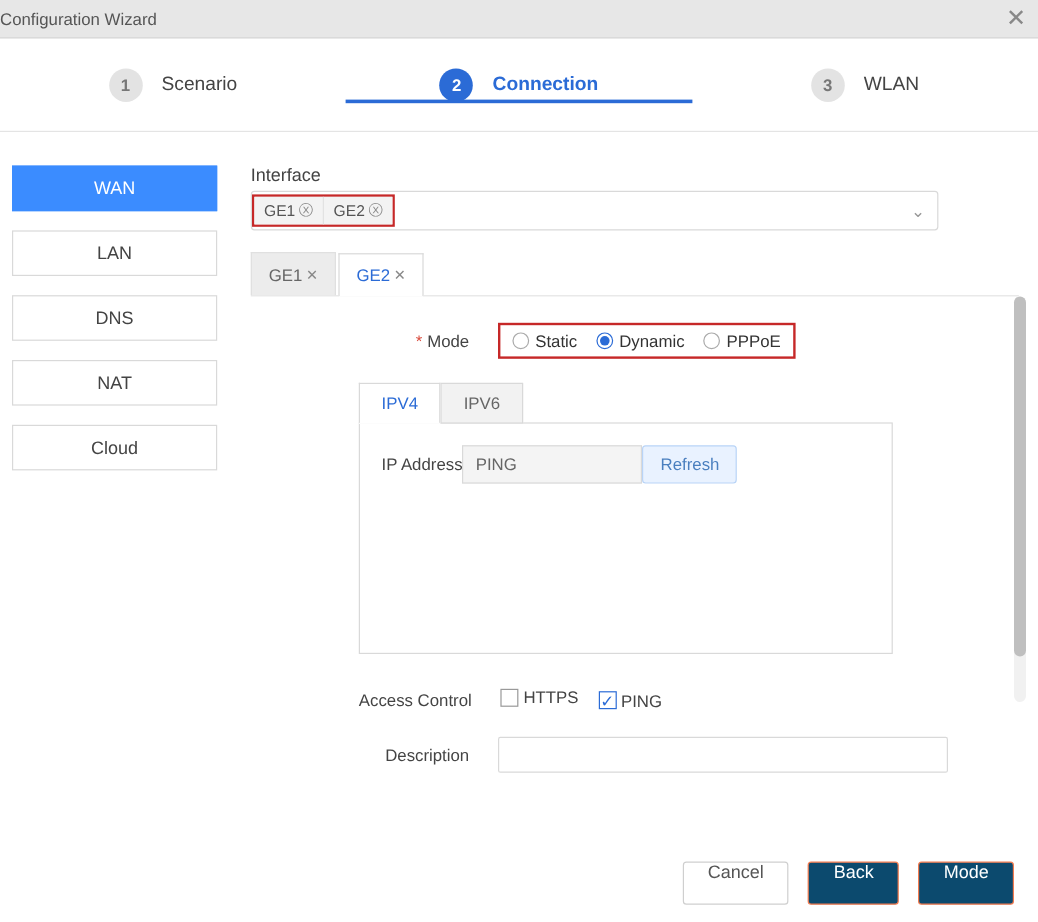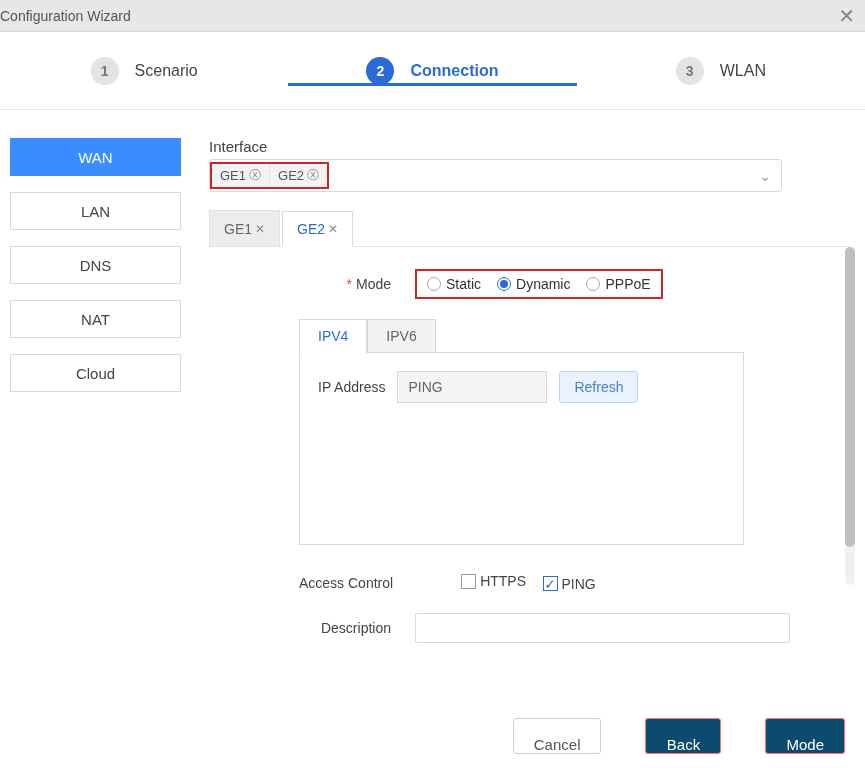--- a/index.html
+++ b/index.html
@@ -37,32 +37,32 @@
   .asterisk { color: #d94b3d; margin-right: 4px; }
   .mode-group { display: flex; align-items: center; gap: 16px; border: 2px solid #c62828; padding: 5px 10px; }
   .radio { display: inline-flex; align-items: center; gap: 5px; font-size: 14px; color: #333; }
   .rad { width: 14px; height: 14px; border: 1px solid #aaa; border-radius: 50%; display: inline-flex; align-items: center; justify-content: center; background: #fff; }
   .rad.checked { border-color: #2b6bd6; }
   .rad.checked::after { content: ""; width: 8px; height: 8px; background: #2b6bd6; border-radius: 50%; }
   .ip-tabs { display: flex; margin-left: 0; margin-top: 20px; }
   .ip-tab { padding: 8px 18px; border: 1px solid #d9d9d9; background: #f2f2f2; font-size: 14px; color: #666; cursor:pointer;}
   .ip-tab.active { background: #fff; color: #2b6bd6; border-bottom: 1px solid #fff; position: relative; z-index: 1;}
   .ip-body { border: 1px solid #d9d9d9; width: 445px; height: 193px; margin-top: -1px; padding: 18px 0 0 18px; }
-  .ip-row { display: flex; align-items: center; gap: 12px; }
+  .ip-row { display: flex; align-items: center; gap: 0; }
   .ip-row .lbl2 { font-size: 14px; color: #444; }
   .dhcp-box { width: 150px; height: 32px; border: 1px solid #d9d9d9; background: #f4f4f4; display: flex; align-items: center; padding: 0 10px; font-size: 14px; color: #666; }
   .refresh-btn { height: 32px; padding: 0 14px; border: 1px solid #b9d4f7; background: #e9f2ff; color: #4a7fbf; font-size: 14px; border-radius: 3px; cursor: pointer; }
   .chk { width: 15px; height: 15px; border: 1px solid #999; display: inline-flex; align-items: center; justify-content: center; background: #fff; margin-right: 4px; }
   .chk.checked { border-color: #2b6bd6; color: #2b6bd6; }
   .checklabel { display: inline-flex; align-items: center; font-size: 14px; color: #444; margin-right: 12px; }
   .desc-input { width: 375px; height: 30px; border: 1px solid #d9d9d9; border-radius: 2px; }
   .vscroll { width: 10px; height: 338px; margin-top: 0; margin-left: auto; background: #f1f1f1; border-radius: 5px; position: relative; }
   .vthumb { width: 10px; height: 300px; background: #bfbfbf; border-radius: 5px; position: absolute; top: 0; }
   .footer { position: absolute; bottom: 14px; right: 20px; display: flex; gap: 16px; }
-  .btn { height: 36px; min-width: 76px; padding: 0 20px; border-radius: 3px; font-size: 15px; cursor: pointer; display:flex; align-items:flex-end; justify-content:center;margin-left:28px;}
+  .btn { height: 36px; min-width: 76px; padding: 0 20px; border-radius: 3px; font-size: 15px; cursor: pointer; display:flex; align-items:flex-start; justify-content:center;}
   .btn-cancel { background: #fff; border: 1px solid #cfcfcf; color: #555; }
   .btn-primary { background: #0c4a6e; color: #fff; border: 1px solid #f47b4f; }
 </style>
 </head>
 <body>
 
 <div class="app">
   <div class="titlebar">
     <span class="title">Configuration Wizard</span>
     <span class="close-x">✕</span>
@@ -158,21 +158,21 @@
               <div class="ip-row">
                 <span class="lbl2">IP Address</span>
                 <div class="dhcp-box">
                     <span>PING</span>
                   </div>
                 <button class="refresh-btn"><span>Refresh</span></button>
               </div>
             </div>
           </div>
 
-          <div class="row" style="margin-top: 28px; gap: 44px;">
+          <div class="row" style="margin-top: 28px;">
             <div class="lbl">Access Control</div>
             <div>
               <span class="checklabel">
                 <span class="chk"></span>
                 <span>HTTPS</span>
               </span>
               <span class="checklabel">
                 <span class="chk checked">✓</span>
                 <span>PING</span>
               </span>

